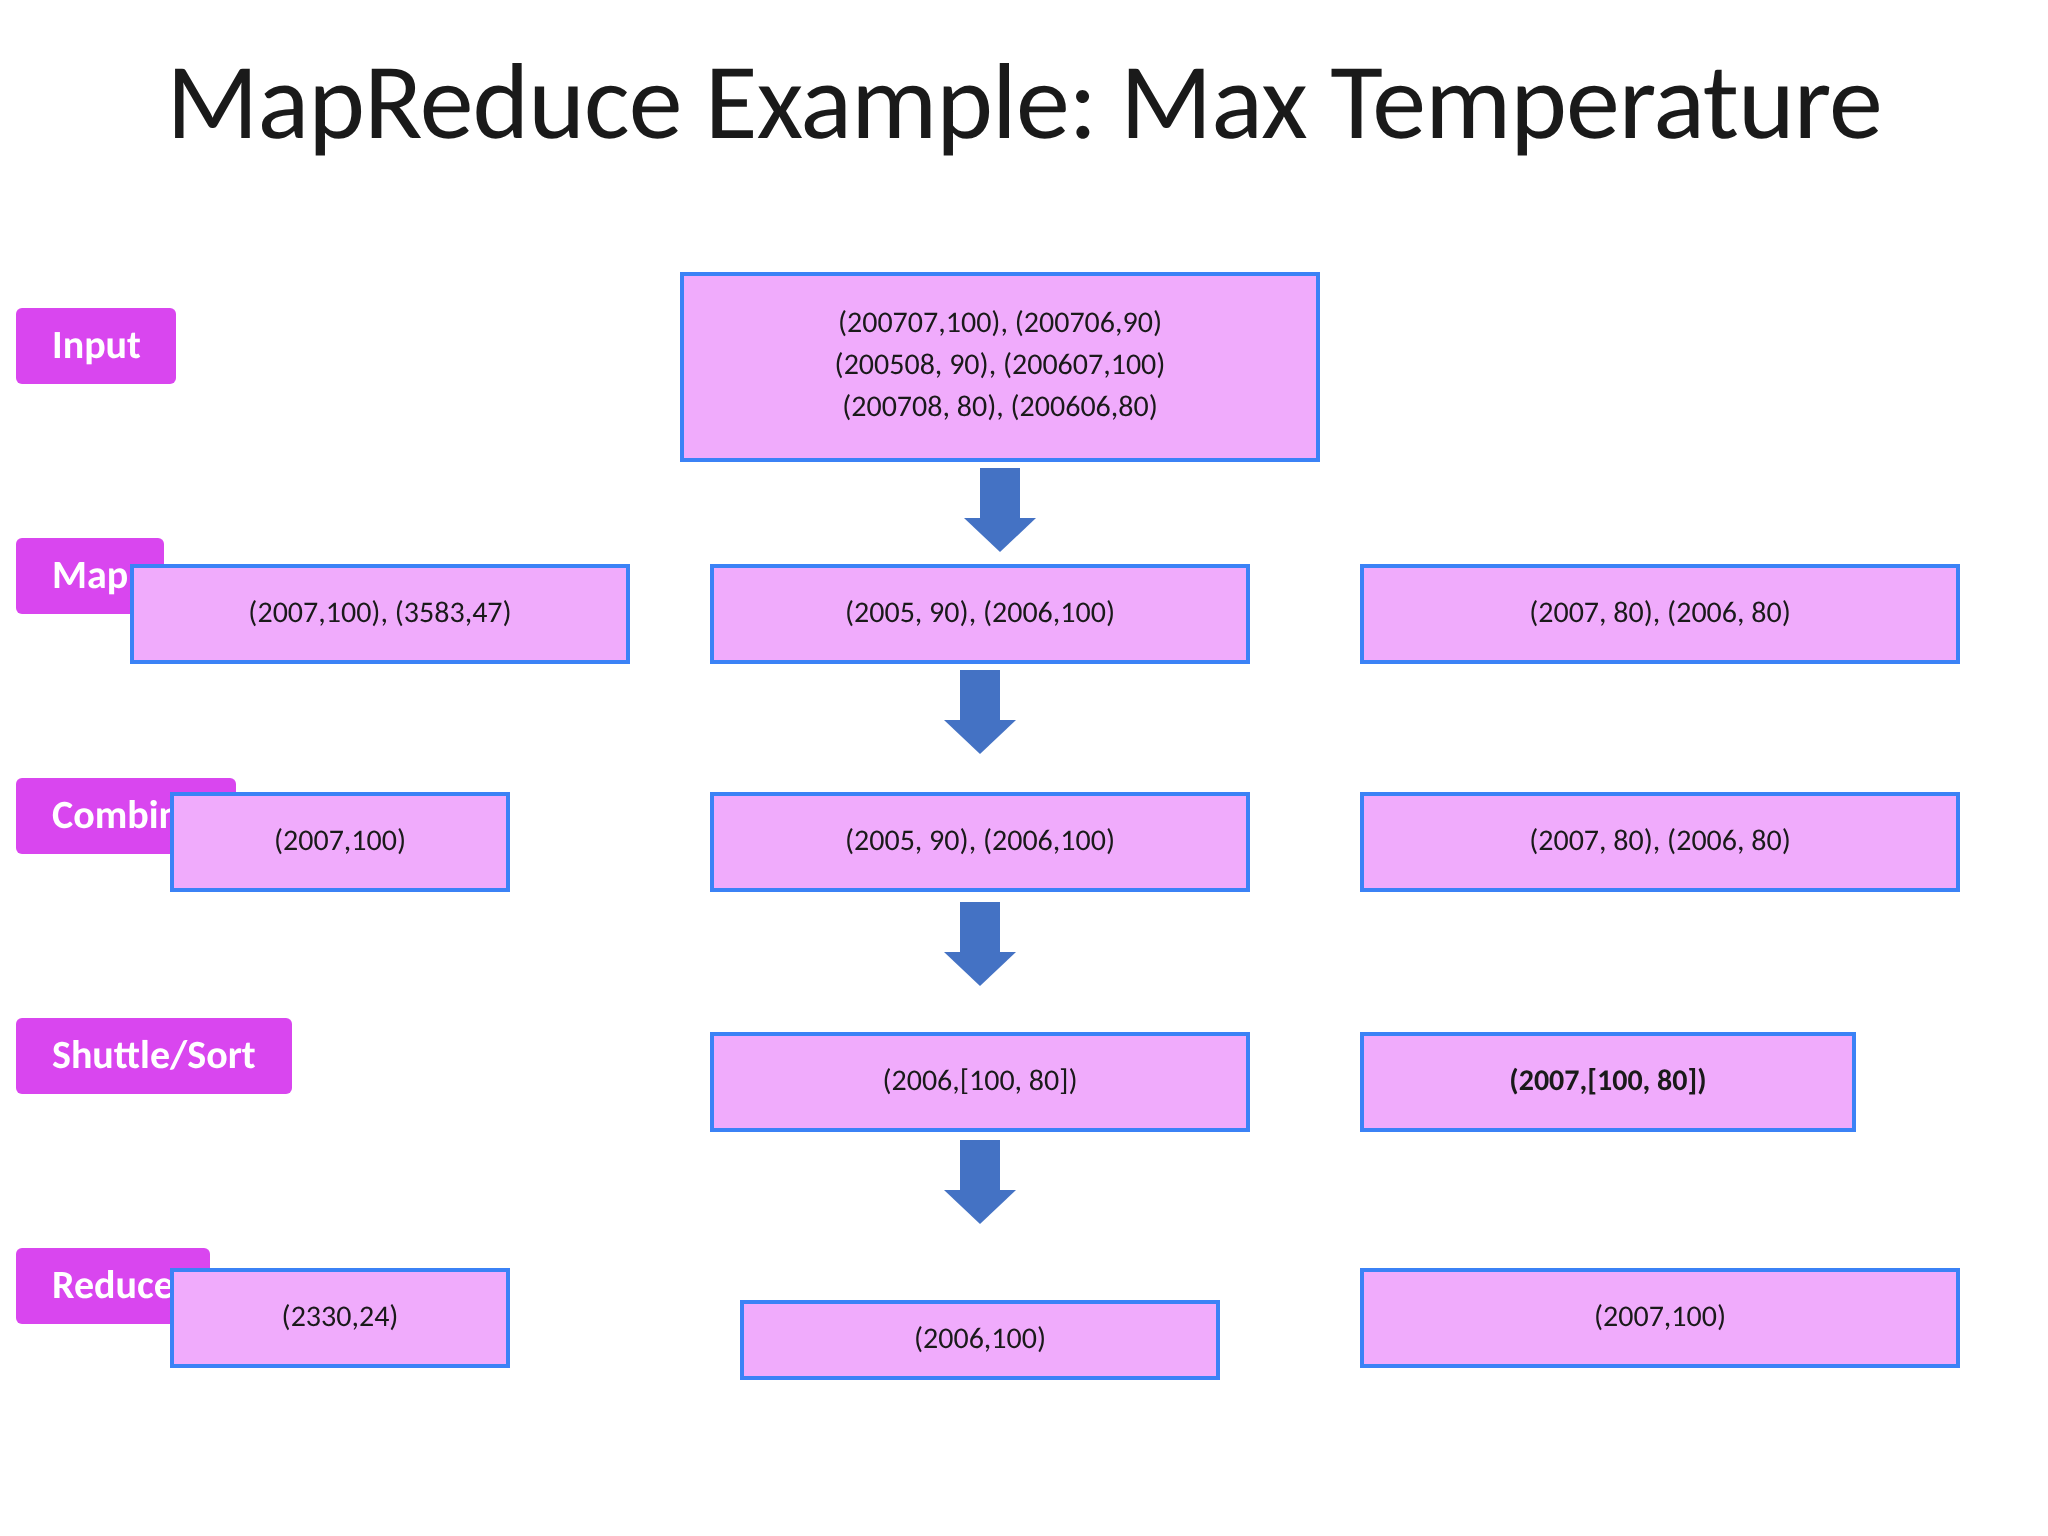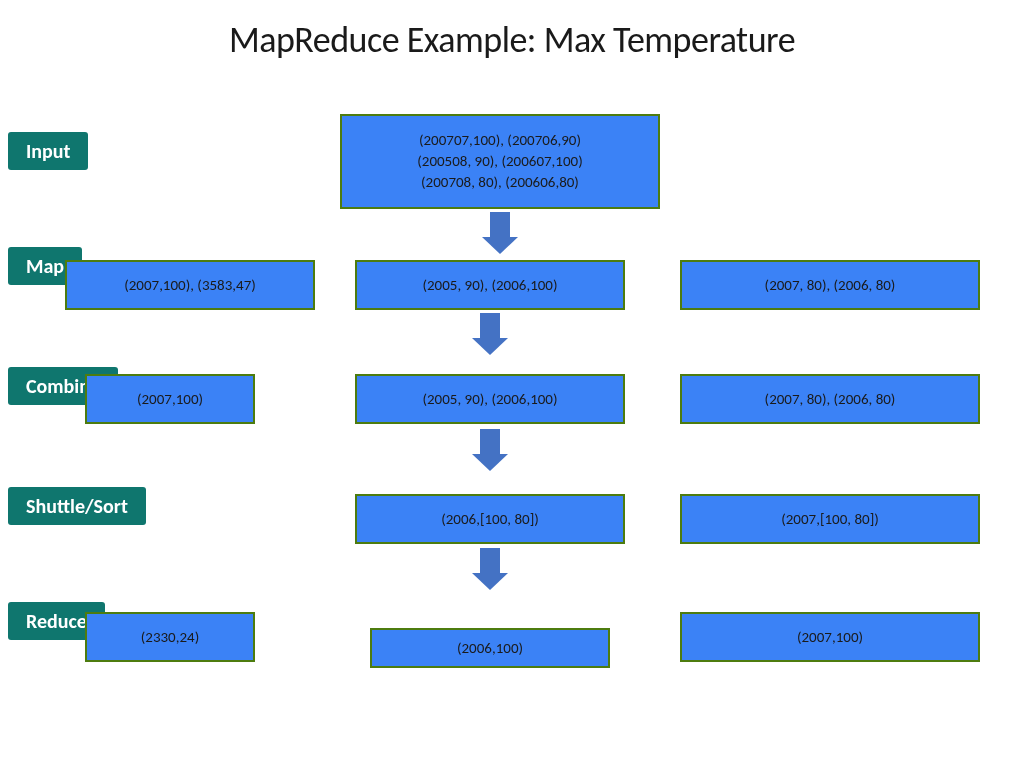--- a/index.html
+++ b/index.html
@@ -6,52 +6,52 @@
     body {
       background: #fff;
       font-family: 'Segoe UI', Calibri, Arial, sans-serif;
       width: 1024px;
       height: 768px;
       overflow: hidden;
       position: relative;
     }
 
     .page-title {
-      font-size: 36px;
+      font-size: 54px;
       font-weight: 400;
       color: #1a1a1a;
       text-align: center;
       padding: 18px 10px 10px 10px;
       letter-spacing: -0.5px;
     }
 
     .diagram-area {
       position: relative;
       width: 1024px;
       height: 700px;
       top: 0;
     }
 
     
     .stage-label {
       position: absolute;
-      background: #0f766e;
+      background: #d946ef;
       color: #fff;
       font-size: 20px;
       font-weight: 700;
       padding: 7px 18px;
       border-radius: 3px;
       white-space: nowrap;
     }
 
     
     .data-box {
       position: absolute;
-      border: 2px solid #4d7c0f;
-      background: #3b82f6;
+      border: 2px solid #3b82f6;
+      background: #f0abfc;
       font-size: 15px;
       color: #1a1a1a;
       display: flex;
       align-items: center;
       justify-content: center;
       text-align: center;
       padding: 6px 10px;
       line-height: 1.4;
     }
 
@@ -109,21 +109,21 @@
   <div class="data-box" style="left:680px; top:302px; width:300px; height:50px;">(2007, 80), (2006, 80)</div>
 
   <div class="big-arrow" style="left:472px; top:357px;">
     <svg width="36" height="42" viewBox="0 0 36 42">
       <rect x="8" y="0" width="20" height="25" fill="#4472C4"></rect>
       <polygon points="0,25 36,25 18,42" fill="#4472C4"></polygon>
     </svg>
   </div>
 
   <div class="data-box" style="left:355px; top:422px; width:270px; height:50px;">(2006,[100, 80])</div>
-  <div class="data-box" style="left:680px; top:422px; width:300px; height:50px;">(2007,[100, 80])</div>
+  <div class="data-box" style="left:680px; top:422px; width:248px; height:50px;font-weight:bold;">(2007,[100, 80])</div>
 
   <div class="big-arrow" style="left:472px; top:476px;">
     <svg width="36" height="42" viewBox="0 0 36 42">
       <rect x="8" y="0" width="20" height="25" fill="#4472C4"></rect>
       <polygon points="0,25 36,25 18,42" fill="#4472C4"></polygon>
     </svg>
   </div>
 
   <div class="data-box bold-text" style="left:85px; top:540px; width:170px; height:50px;">(2330,24)</div>
   <div class="data-box bold-text" style="left:370px; top:556px; width:240px; height:40px;">(2006,100)</div>

